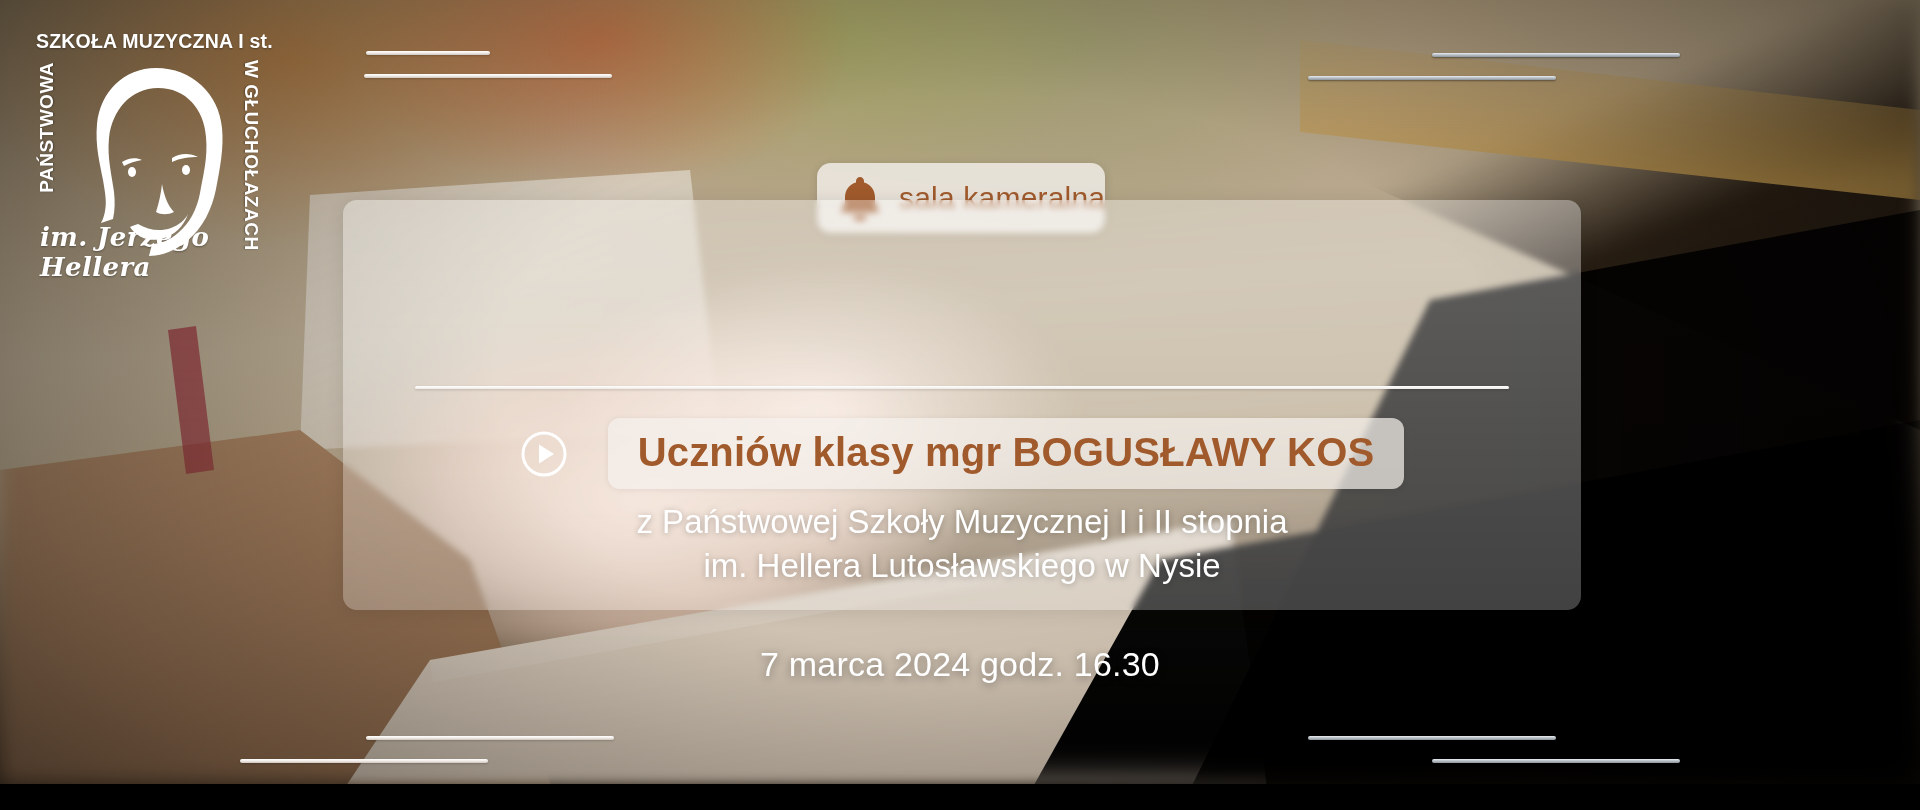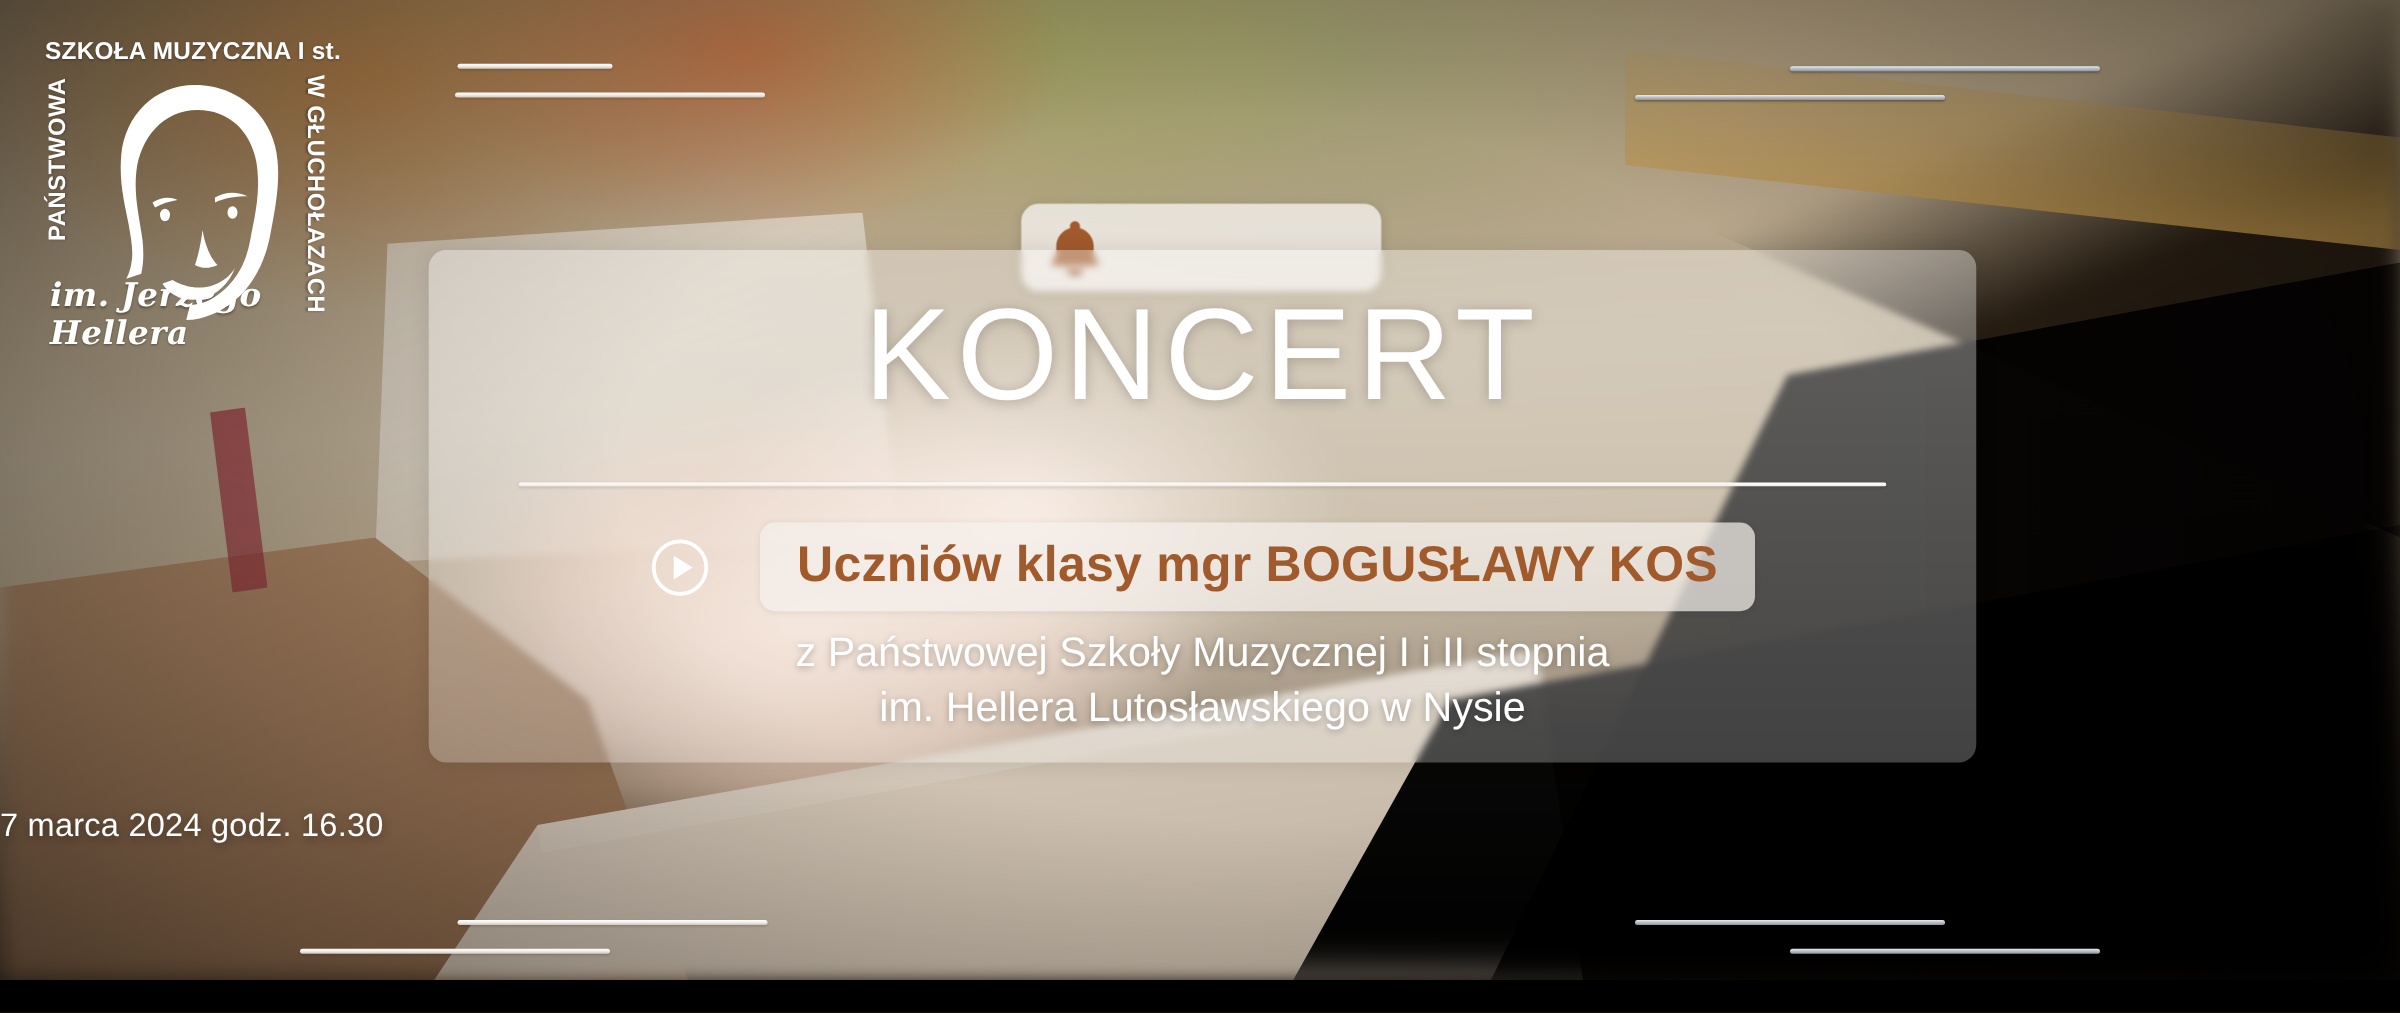--- a/index.html
+++ b/index.html
@@ -226,22 +226,23 @@
     color: #ffffff;
     font-size: 33px;
     line-height: 1.33;
     text-shadow: 0 1px 6px rgba(0,0,0,.28);
   }
   .sub div { margin: 0; }
 
   .date {
     position: absolute;
     left: 0; right: 0; top: 645px;
+    text-align: center;
     color: #ffffff;
-    font-size: 26px;
+    font-size: 34px;
     letter-spacing: .2px;
     text-shadow: 0 2px 8px rgba(0,0,0,.38);
   }
 </style>
 </head>
 <body>
 
 <div id="stage">
 
   <div class="bg-layer bg-base"></div>
@@ -281,25 +282,25 @@
   <div class="deco light" style="left:366px;  top:736px; width:248px;"></div>
   <div class="deco light" style="left:240px;  top:759px; width:248px;"></div>
   <div class="deco silver" style="left:1308px; top:736px; width:248px;"></div>
   <div class="deco silver" style="left:1432px; top:759px; width:248px;"></div>
 
   <div class="badge">
     <svg class="badge-icon" viewBox="0 0 42 46">
       <path fill="#a05a2c" d="M21 2c-2.2 0-4 1.8-4 4v1.6C10.6 9.3 6 15.2 6 22.2v7.1l-3.4 5.4C1.8 36 2.7 37.6 4.2 37.6h33.6c1.5 0 2.4-1.6 1.6-2.9L36 29.3v-7.1c0-7-4.6-12.9-11-14.6V6c0-2.2-1.8-4-4-4z"></path>
       <path fill="#a05a2c" d="M13.8 40.4c.9 3.2 3.8 5.6 7.2 5.6s6.3-2.4 7.2-5.6H13.8z"></path>
     </svg>
+    <span class="badge-text">sala kameralna</span>
   </div>
 
   <div class="panel">
 
-    <div class="koncert">KONCERT</div>
 
     <div class="rule"></div>
 
     <div class="title-row">
       <svg class="play-icon" viewBox="0 0 48 48">
         <circle cx="24" cy="24" r="21" fill="none" stroke="#ffffff" stroke-width="3"></circle>
         <path fill="#ffffff" d="M19 14.5l15 9.5-15 9.5z"></path>
       </svg>
       <div class="title-pill">Uczniów klasy mgr BOGUSŁAWY KOS</div>
     </div>

